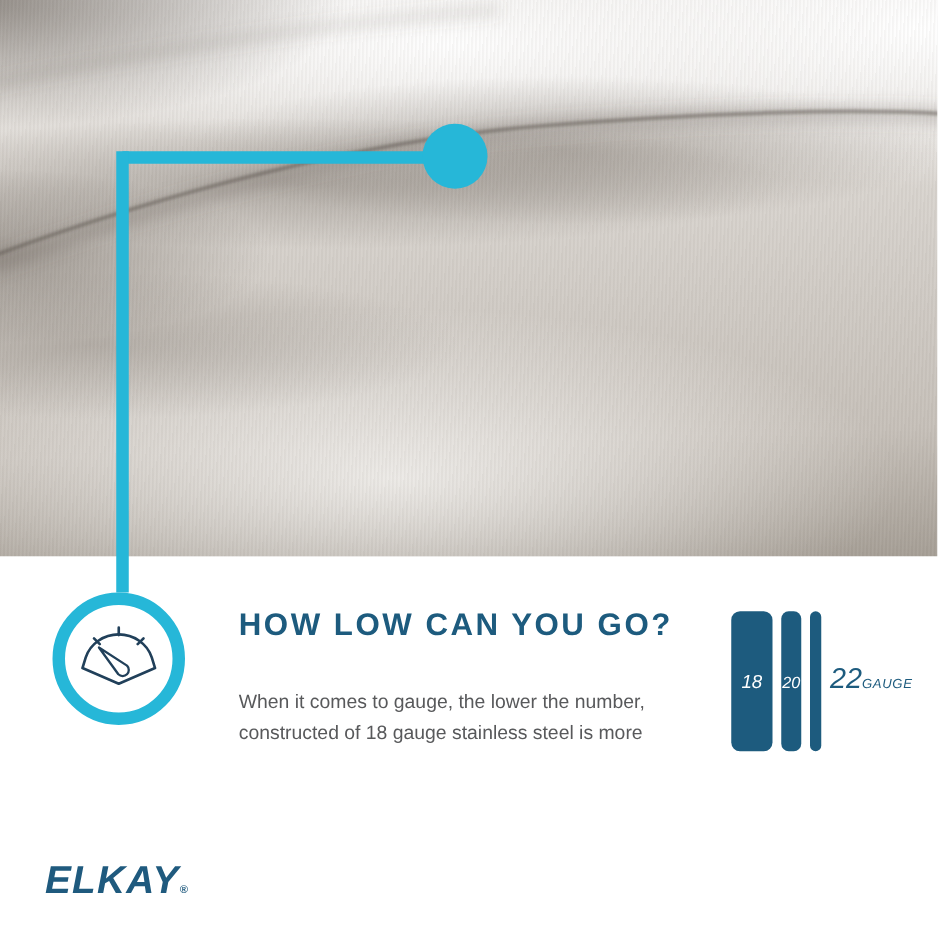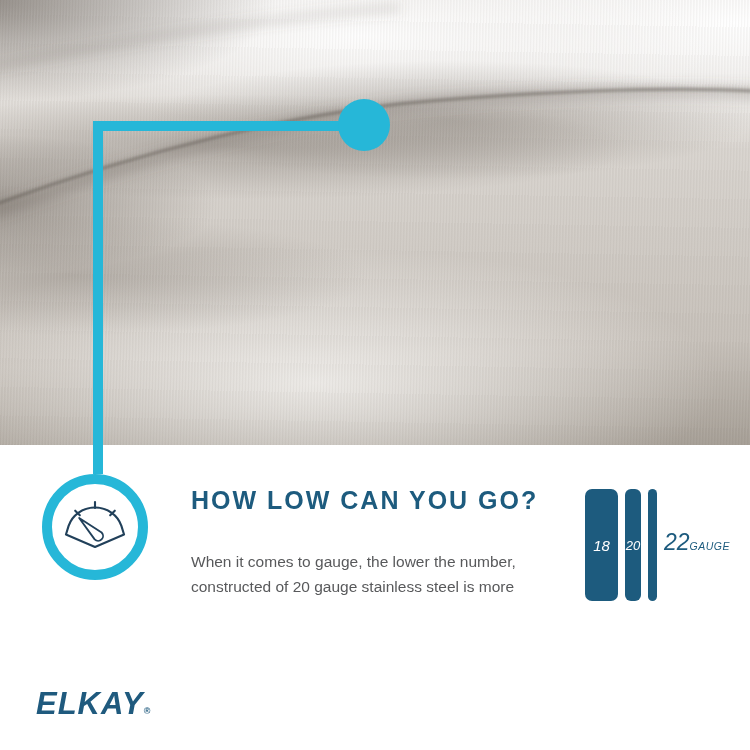--- a/index.html
+++ b/index.html
@@ -107,21 +107,21 @@
       <path d="M 20 19 L 27 26"></path>
       <path d="M 80 19 L 73 26"></path>
       <path d="M 26 30 L 60 52 A 7 7 0 1 1 49.5 62.5 Z" stroke-width="2.8"></path>
     </g>
   </svg>
 </div>
 
 <div class="headline">HOW LOW CAN YOU GO?</div>
 <div class="body-copy">
   <div>When it comes to gauge, the lower the number,</div>
-  <div>constructed of 20 gauge stainless steel is more</div>
+  <div>constructed of 18 gauge stainless steel is more</div>
 </div>
 
 <div class="bars">
   <div class="bar bar-18">
     <span>18</span>
   </div>
   <div class="bar bar-20">
     <span>20</span>
   </div>
   <div class="bar bar-22"></div>

